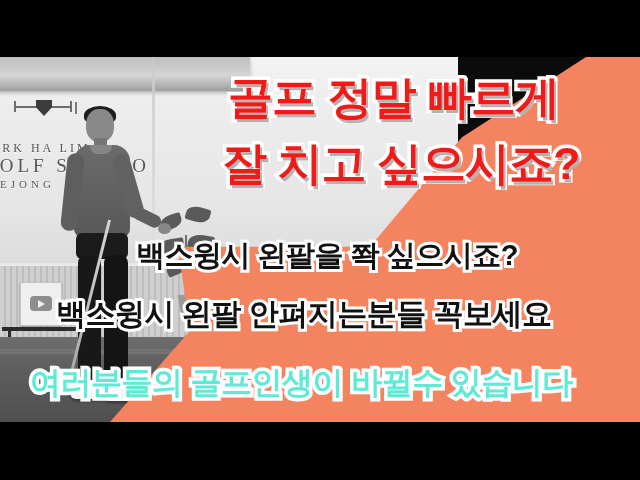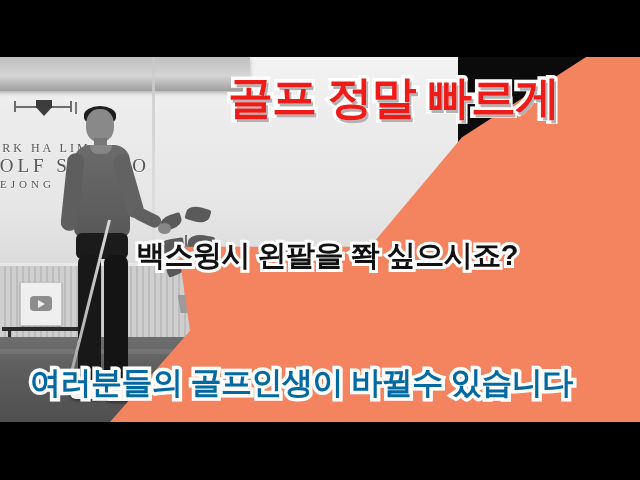--- a/index.html
+++ b/index.html
@@ -348,21 +348,21 @@
     color: #111111;
     -webkit-text-stroke: 6px #ffffff;
     paint-order: stroke fill;
     text-shadow: 0 0 1px #fff;
   }
   #line3 { left: 136px; top: 241px; font-size: 29px; letter-spacing: -0.5px; }
   #line4 { left: 56px;  top: 299px; font-size: 30px; letter-spacing: -0.5px; }
 
   
   .hl-blue {
-    color: #0369a1;
+    color: #5eead4;
     font-size: 31px;
     letter-spacing: -0.5px;
     -webkit-text-stroke: 7px #ffffff;
     paint-order: stroke fill;
     text-shadow: 0 0 1px #fff;
   }
   #line5 { left: 30px; top: 367px; }
 
   
   .bar-top, .bar-bottom {
@@ -439,20 +439,22 @@
       <div class="club-head"></div>
     </div>
 
     <div class="bag"></div>
   </div>
 
   <div id="orange-band"></div>
 
   <div id="text-layer">
     <div class="hl hl-red" id="line1">골프 정말 빠르게</div>
+    <div class="hl hl-red" id="line2">잘 치고 싶으시죠?</div>
     <div class="hl hl-black" id="line3">백스윙시 왼팔을 쫙 싶으시죠?</div>
+    <div class="hl hl-black" id="line4">백스윙시 왼팔 안펴지는분들  꼭보세요</div>
     <div class="hl hl-blue" id="line5">여러분들의 골프인생이 바뀔수 있습니다</div>
   </div>
 
   <div class="bar-top"></div>
   <div class="bar-bottom"></div>
 
 </div>
 
 </body></html>

